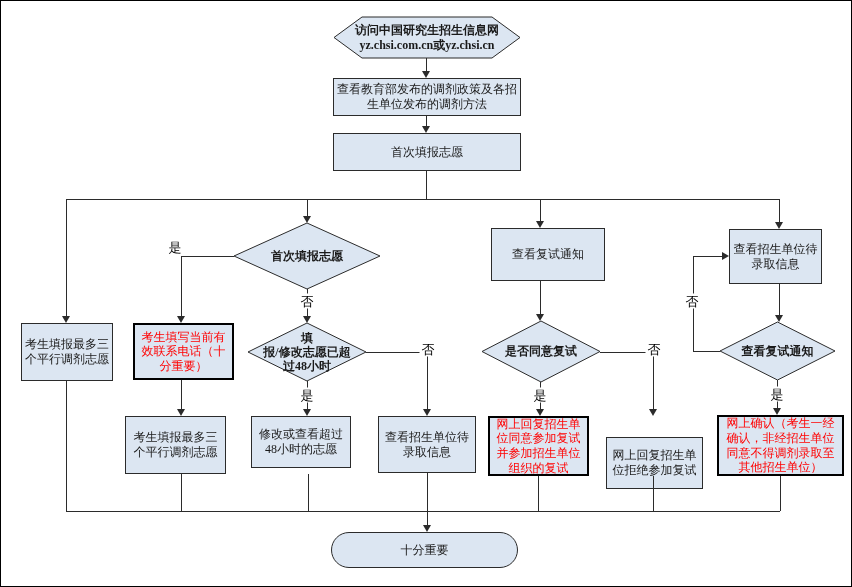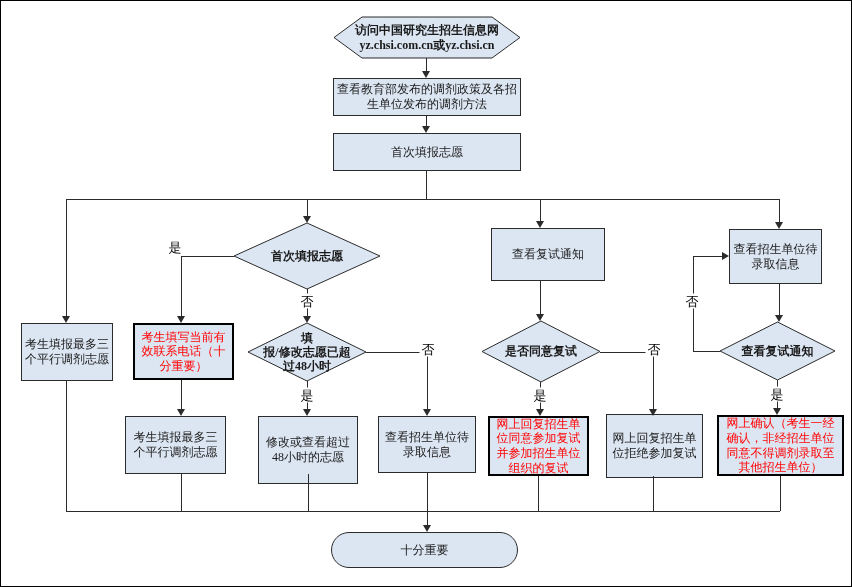--- a/index.html
+++ b/index.html
@@ -76,34 +76,34 @@
   <div class="dia" style="left:247px;top:322px;width:118px;height:58px">
     <svg width="118" height="58">
         <polygon points="59,0 118,29 59,58 0,29"></polygon>
       </svg>
     <span class="dtext pre">填
 报/修改志愿已超
 过48小时</span>
   </div>
 
   <div class="box" style="left:124px;top:415px;width:101px;height:58px">考生填报最多三个平行调剂志愿</div>
-  <div class="box" style="left:257px;top:415px;width:100px;height:68px">修改或查看超过48小时的志愿</div>
+  <div class="box" style="left:250px;top:415px;width:100px;height:52px">修改或查看超过48小时的志愿</div>
   <div class="box" style="left:377px;top:415px;width:98px;height:57px">查看招生单位待录取信息</div>
 
   <div class="box" style="left:490px;top:227px;width:114px;height:53px">查看复试通知</div>
 
   <div class="dia" style="left:481px;top:320px;width:118px;height:61px">
     <svg width="118" height="61">
         <polygon points="59,0 118,30.5 59,61 0,30.5"></polygon>
       </svg>
     <span class="dtext">是否同意复试</span>
   </div>
 
   <div class="box redb red" style="left:487px;top:415px;width:101px;height:60px">网上回复招生单位同意参加复试并参加招生单位组织的复试</div>
-  <div class="box" style="left:605px;top:413px;width:97px;height:64px">网上回复招生单位拒绝参加复试</div>
+  <div class="box" style="left:605px;top:436px;width:97px;height:52px">网上回复招生单位拒绝参加复试</div>
 
   <div class="box" style="left:728px;top:228px;width:93px;height:55px">查看招生单位待录取信息</div>
 
   <div class="dia" style="left:719px;top:321px;width:115px;height:58px">
     <svg width="115" height="58">
         <polygon points="57.5,0 115,29 57.5,58 0,29"></polygon>
       </svg>
     <span class="dtext">查看复试通知</span>
   </div>
 

